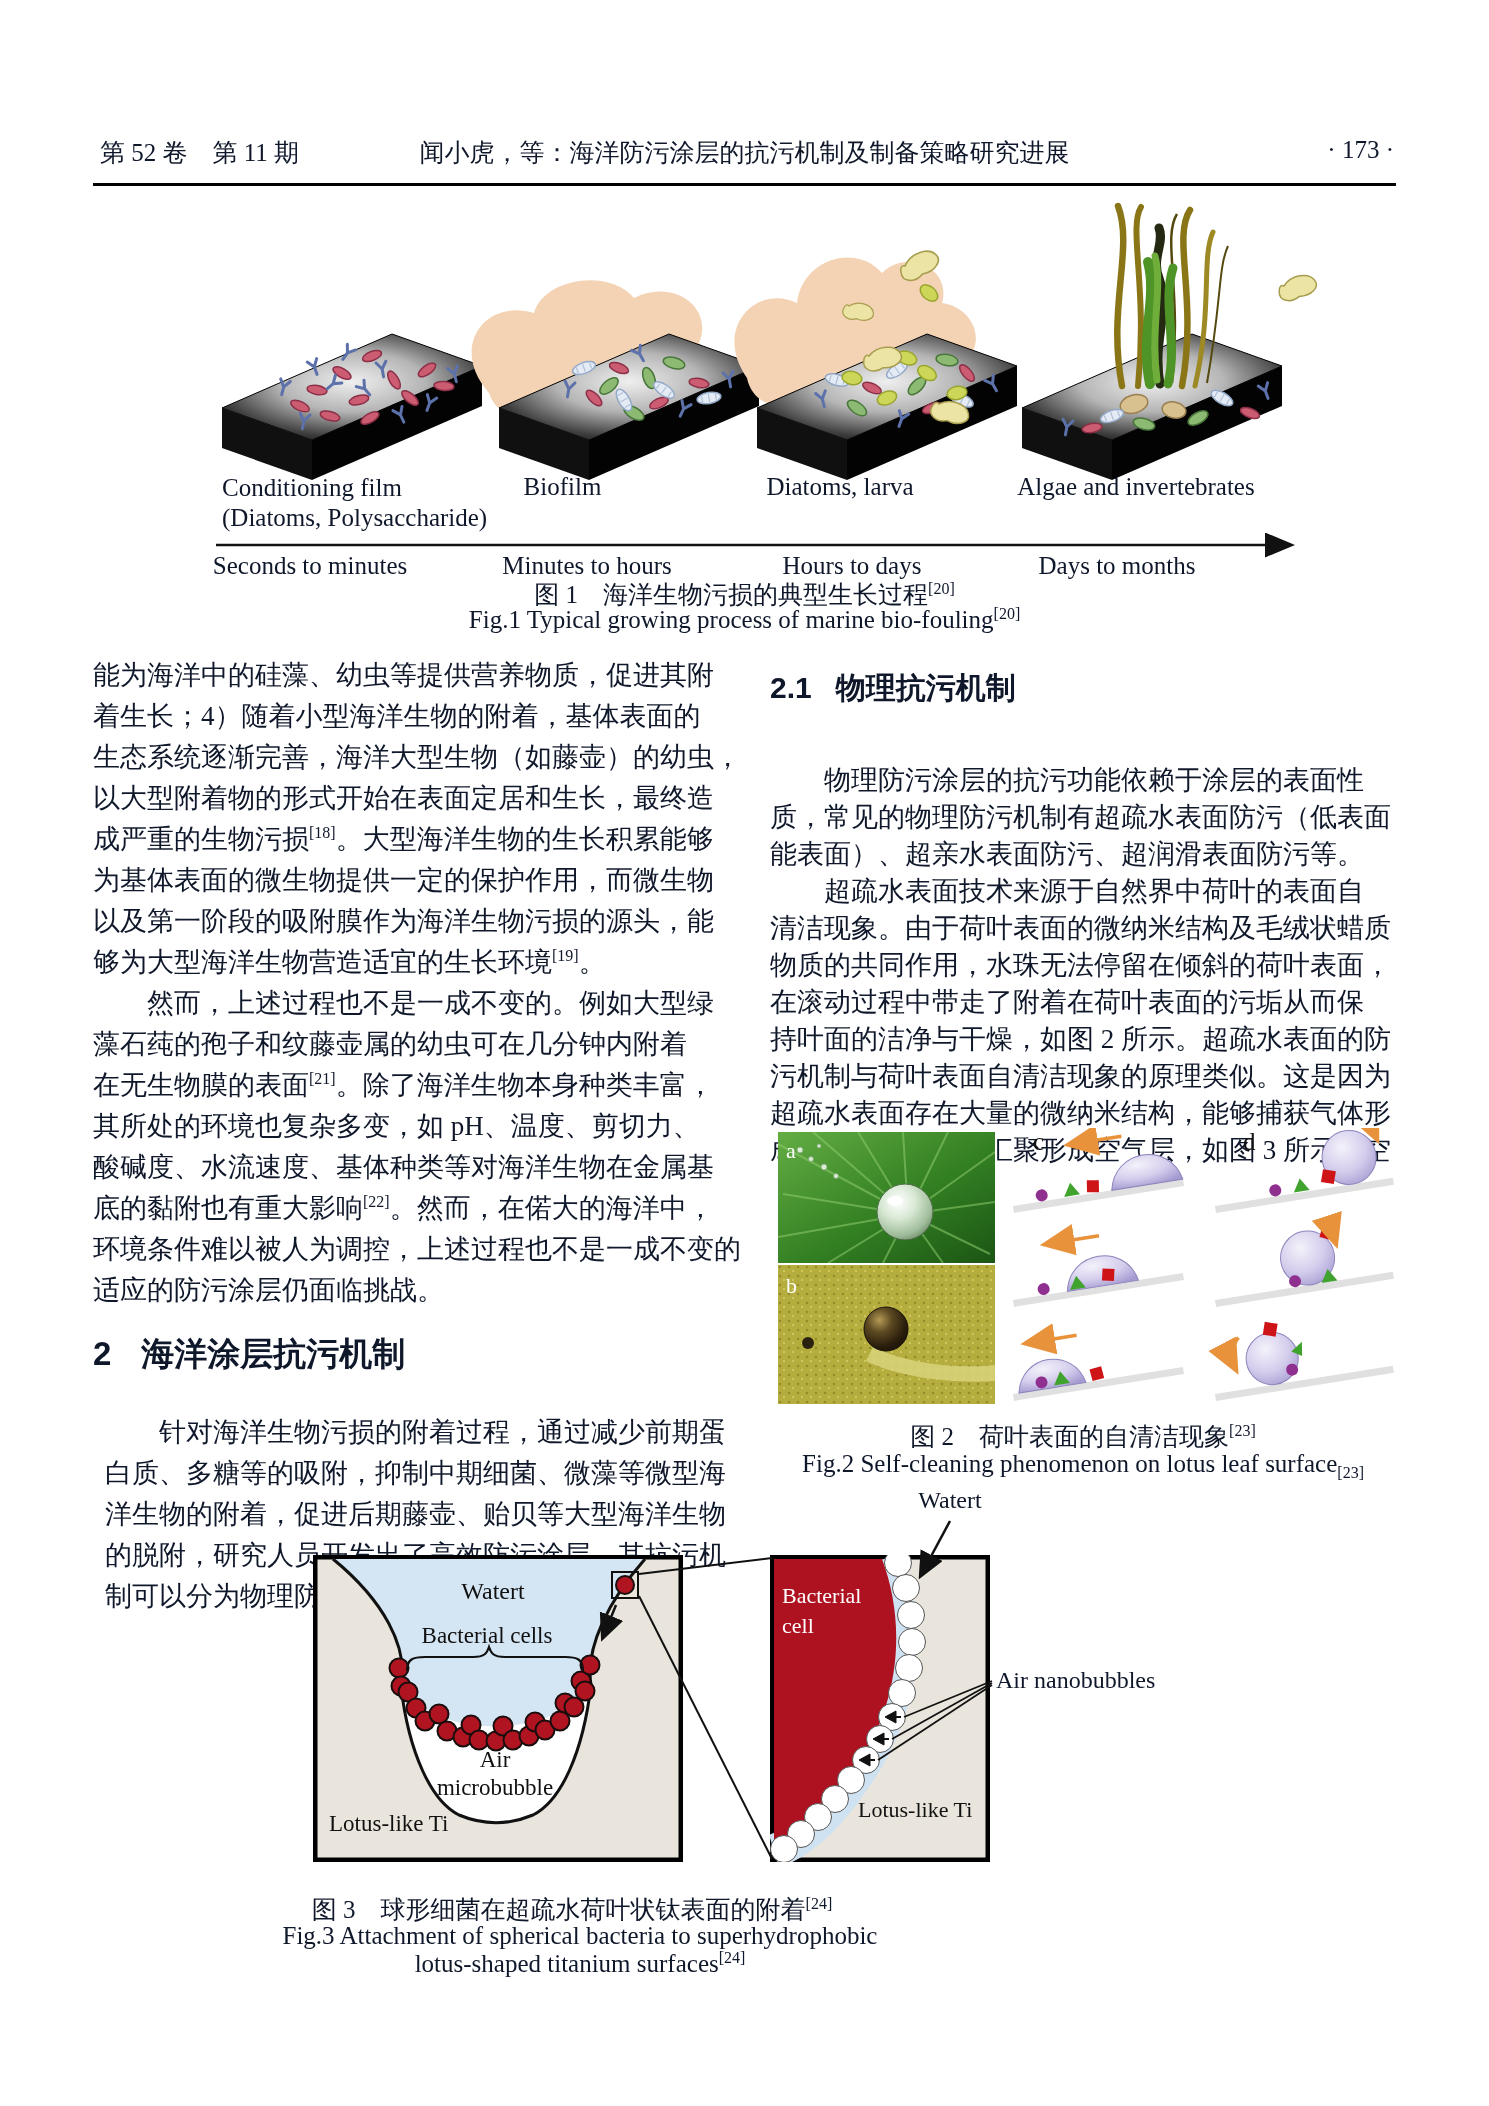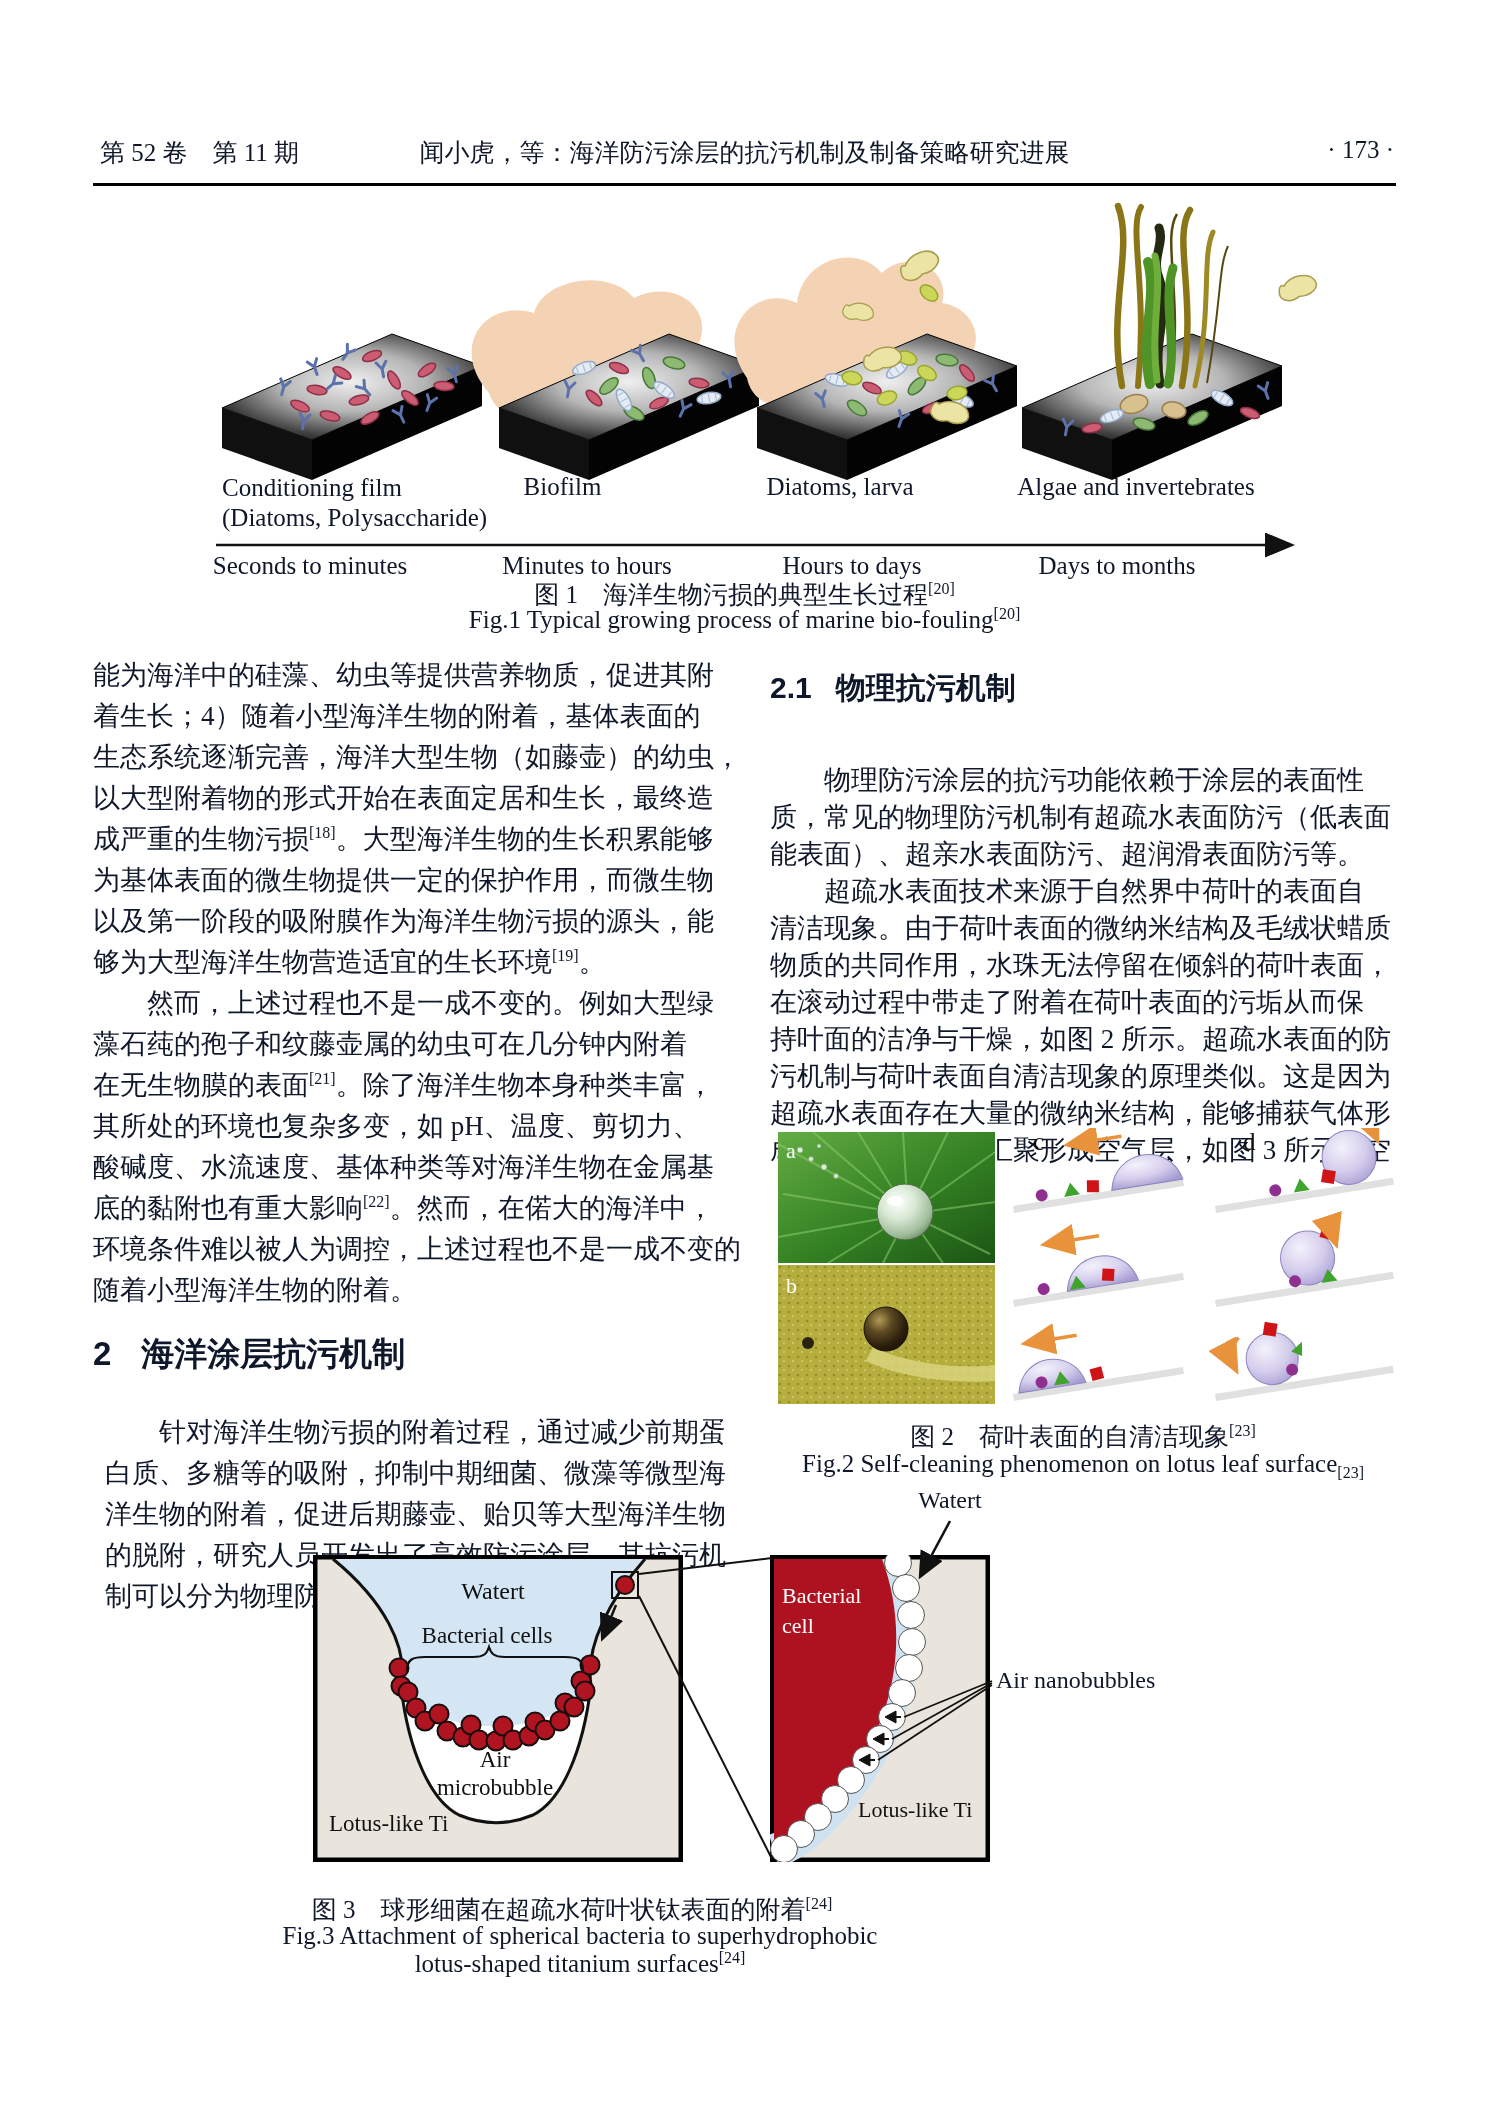--- a/index.html
+++ b/index.html
@@ -193,21 +193,21 @@
     <div class="body-ln">为基体表面的微生物提供一定的保护作用，而微生物</div>
     <div class="body-ln">以及第一阶段的吸附膜作为海洋生物污损的源头，能</div>
     <div class="body-ln">够为大型海洋生物营造适宜的生长环境<sup>[19]</sup>。</div>
     <div class="body-ln">　　然而，上述过程也不是一成不变的。例如大型绿</div>
     <div class="body-ln">藻石莼的孢子和纹藤壶属的幼虫可在几分钟内附着</div>
     <div class="body-ln">在无生物膜的表面<sup>[21]</sup>。除了海洋生物本身种类丰富，</div>
     <div class="body-ln">其所处的环境也复杂多变，如 pH、温度、剪切力、</div>
     <div class="body-ln">酸碱度、水流速度、基体种类等对海洋生物在金属基</div>
     <div class="body-ln">底的黏附也有重大影响<sup>[22]</sup>。然而，在偌大的海洋中，</div>
     <div class="body-ln">环境条件难以被人为调控，上述过程也不是一成不变的</div>
-    <div class="body-ln">随着小型海洋生物的附着。</div>
+    <div class="body-ln">适应的防污涂层仍面临挑战。</div>
   </div>
 
   <div class="abs sec1" style="left:93px;top:1332px;">
     <span class="gapnum">2</span><span>海洋涂层抗污机制</span>
   </div>
 
   <div class="abs" style="left:105px;top:1412px;width:660px;">
     <div class="body-ln">　　针对海洋生物污损的附着过程，通过减少前期蛋</div>
     <div class="body-ln">白质、多糖等的吸附，抑制中期细菌、微藻等微型海</div>
     <div class="body-ln">洋生物的附着，促进后期藤壶、贻贝等大型海洋生物</div>

